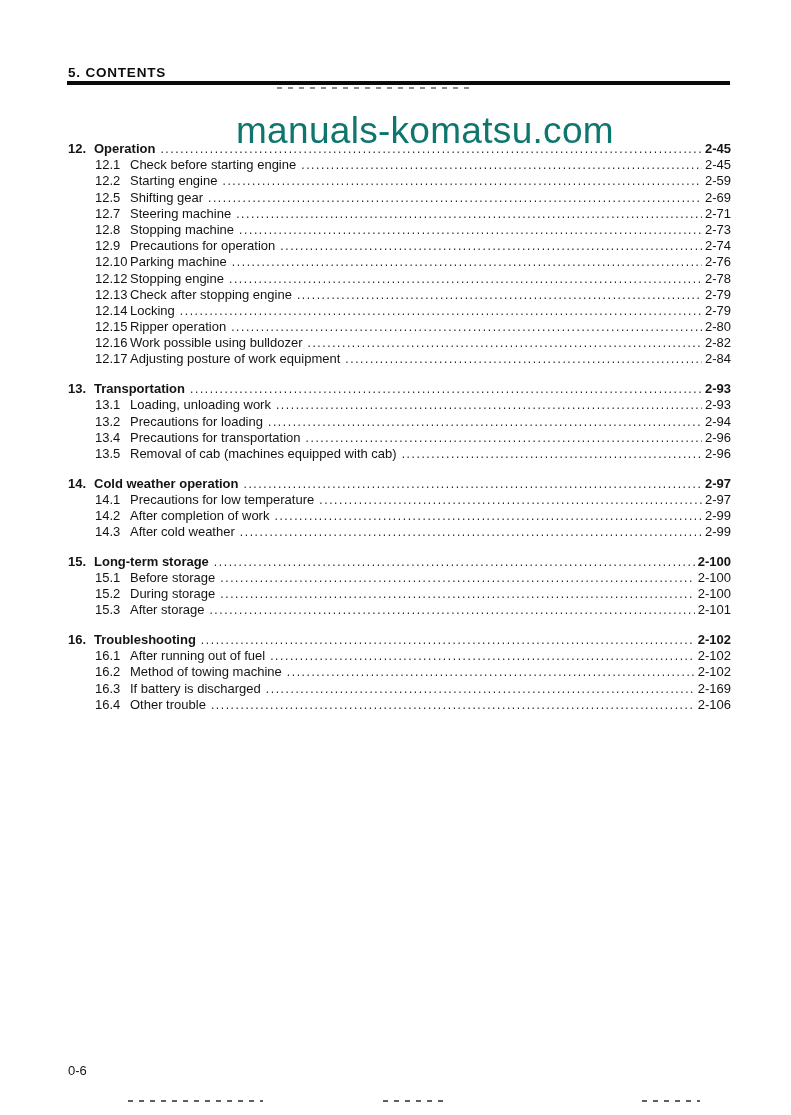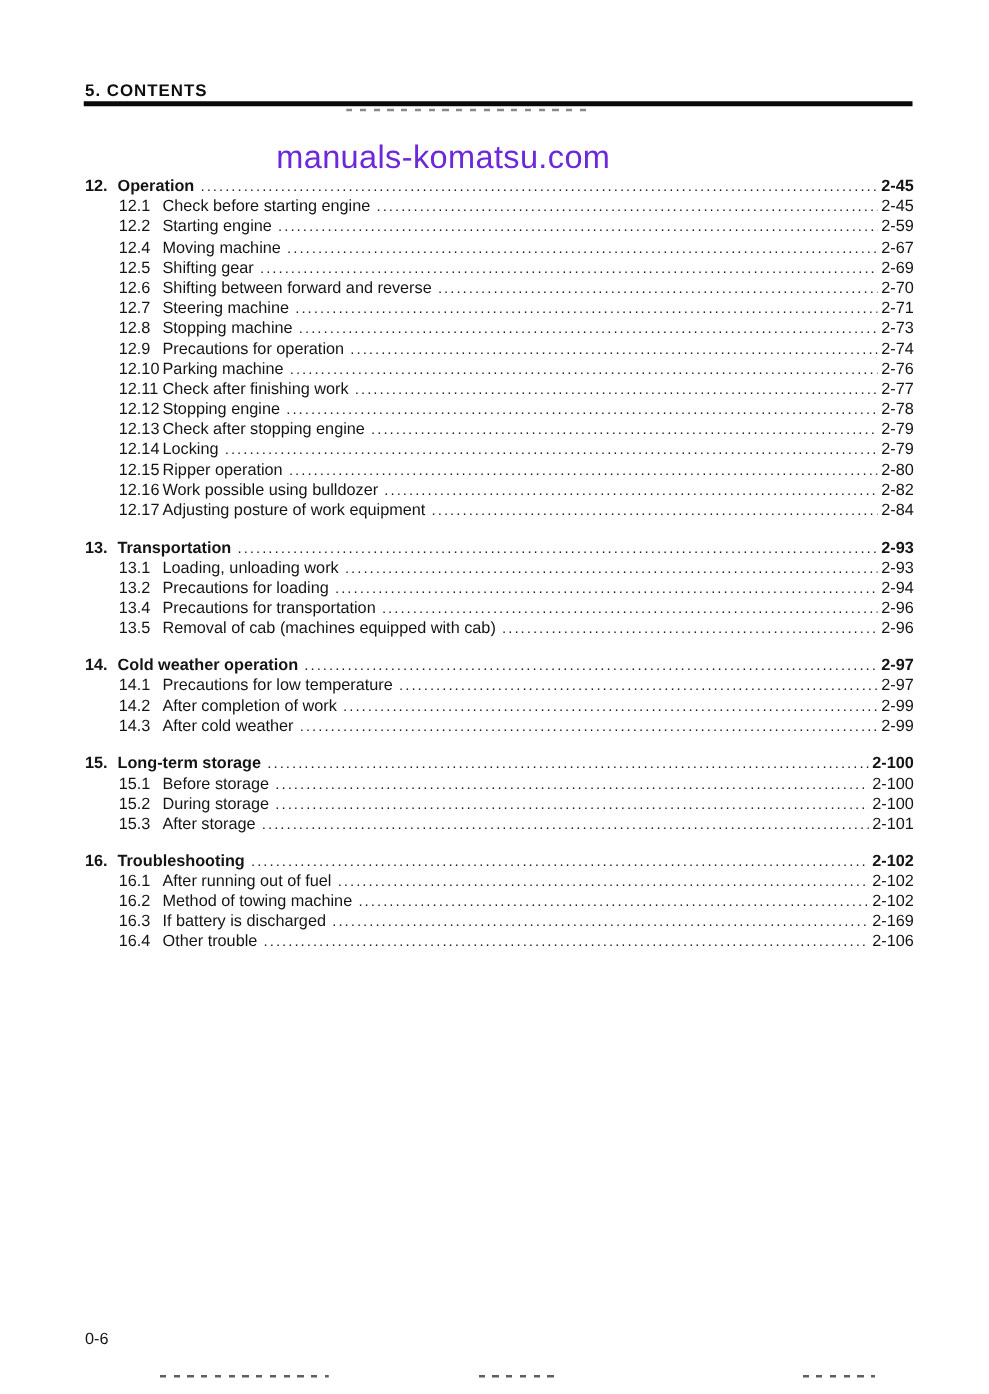--- a/index.html
+++ b/index.html
@@ -17,22 +17,22 @@
   }
   .artifact {
     position:absolute; height:2px; opacity:0.75;
     background:repeating-linear-gradient(90deg,#2a2a2a 0 5px,transparent 5px 11px);
   }
   .artifact-top    { left:277px; top:87px;  width:195px; opacity:0.55; }
   .artifact-bot-1  { left:128px; top:1100px; width:135px; }
   .artifact-bot-2  { left:383px; top:1100px; width:65px; }
   .artifact-bot-3  { left:642px; top:1100px; width:58px; }
   .watermark {
-    position:absolute; left:221px; top:110px;
-    font-size:26px; letter-spacing:0.3px; color:#6d28d9; font-weight:normal;
+    position:absolute; left:236px; top:110px;
+    font-size:37px; letter-spacing:0.3px; color:#0f766e; font-weight:normal;
   }
   .toc { position:absolute; left:68px; top:141px; width:663px; font-size:13px; }
   .toc-section + .toc-section { margin-top:13.5px; }
   .toc-row {
     display:flex; align-items:center; height:16.2px; line-height:16.2px;
     white-space:nowrap;
   }
   .section-row { font-weight:bold; }
   .s-num { flex:none; width:26px; }
   .i-num { flex:none; margin-left:27px; width:35px; }
@@ -70,38 +70,26 @@
           <span class="dots"></span>
           <span class="pg">2-45</span>
         </div>
         <div class="toc-row item-row">
           <span class="i-num">12.2</span>
           <span class="i-title">Starting engine</span>
           <span class="dots"></span>
           <span class="pg">2-59</span>
         </div>
         <div class="toc-row item-row">
-          <span class="i-num">12.4</span>
-          <span class="i-title">Moving machine</span>
-          <span class="dots"></span>
-          <span class="pg">2-67</span>
-        </div>
-        <div class="toc-row item-row">
           <span class="i-num">12.5</span>
           <span class="i-title">Shifting gear</span>
           <span class="dots"></span>
           <span class="pg">2-69</span>
         </div>
         <div class="toc-row item-row">
-          <span class="i-num">12.6</span>
-          <span class="i-title">Shifting between forward and reverse</span>
-          <span class="dots"></span>
-          <span class="pg">2-70</span>
-        </div>
-        <div class="toc-row item-row">
           <span class="i-num">12.7</span>
           <span class="i-title">Steering machine</span>
           <span class="dots"></span>
           <span class="pg">2-71</span>
         </div>
         <div class="toc-row item-row">
           <span class="i-num">12.8</span>
           <span class="i-title">Stopping machine</span>
           <span class="dots"></span>
           <span class="pg">2-73</span>
@@ -110,26 +98,20 @@
           <span class="i-num">12.9</span>
           <span class="i-title">Precautions for operation</span>
           <span class="dots"></span>
           <span class="pg">2-74</span>
         </div>
         <div class="toc-row item-row">
           <span class="i-num">12.10</span>
           <span class="i-title">Parking machine</span>
           <span class="dots"></span>
           <span class="pg">2-76</span>
-        </div>
-        <div class="toc-row item-row">
-          <span class="i-num">12.11</span>
-          <span class="i-title">Check after finishing work</span>
-          <span class="dots"></span>
-          <span class="pg">2-77</span>
         </div>
         <div class="toc-row item-row">
           <span class="i-num">12.12</span>
           <span class="i-title">Stopping engine</span>
           <span class="dots"></span>
           <span class="pg">2-78</span>
         </div>
         <div class="toc-row item-row">
           <span class="i-num">12.13</span>
           <span class="i-title">Check after stopping engine</span>

